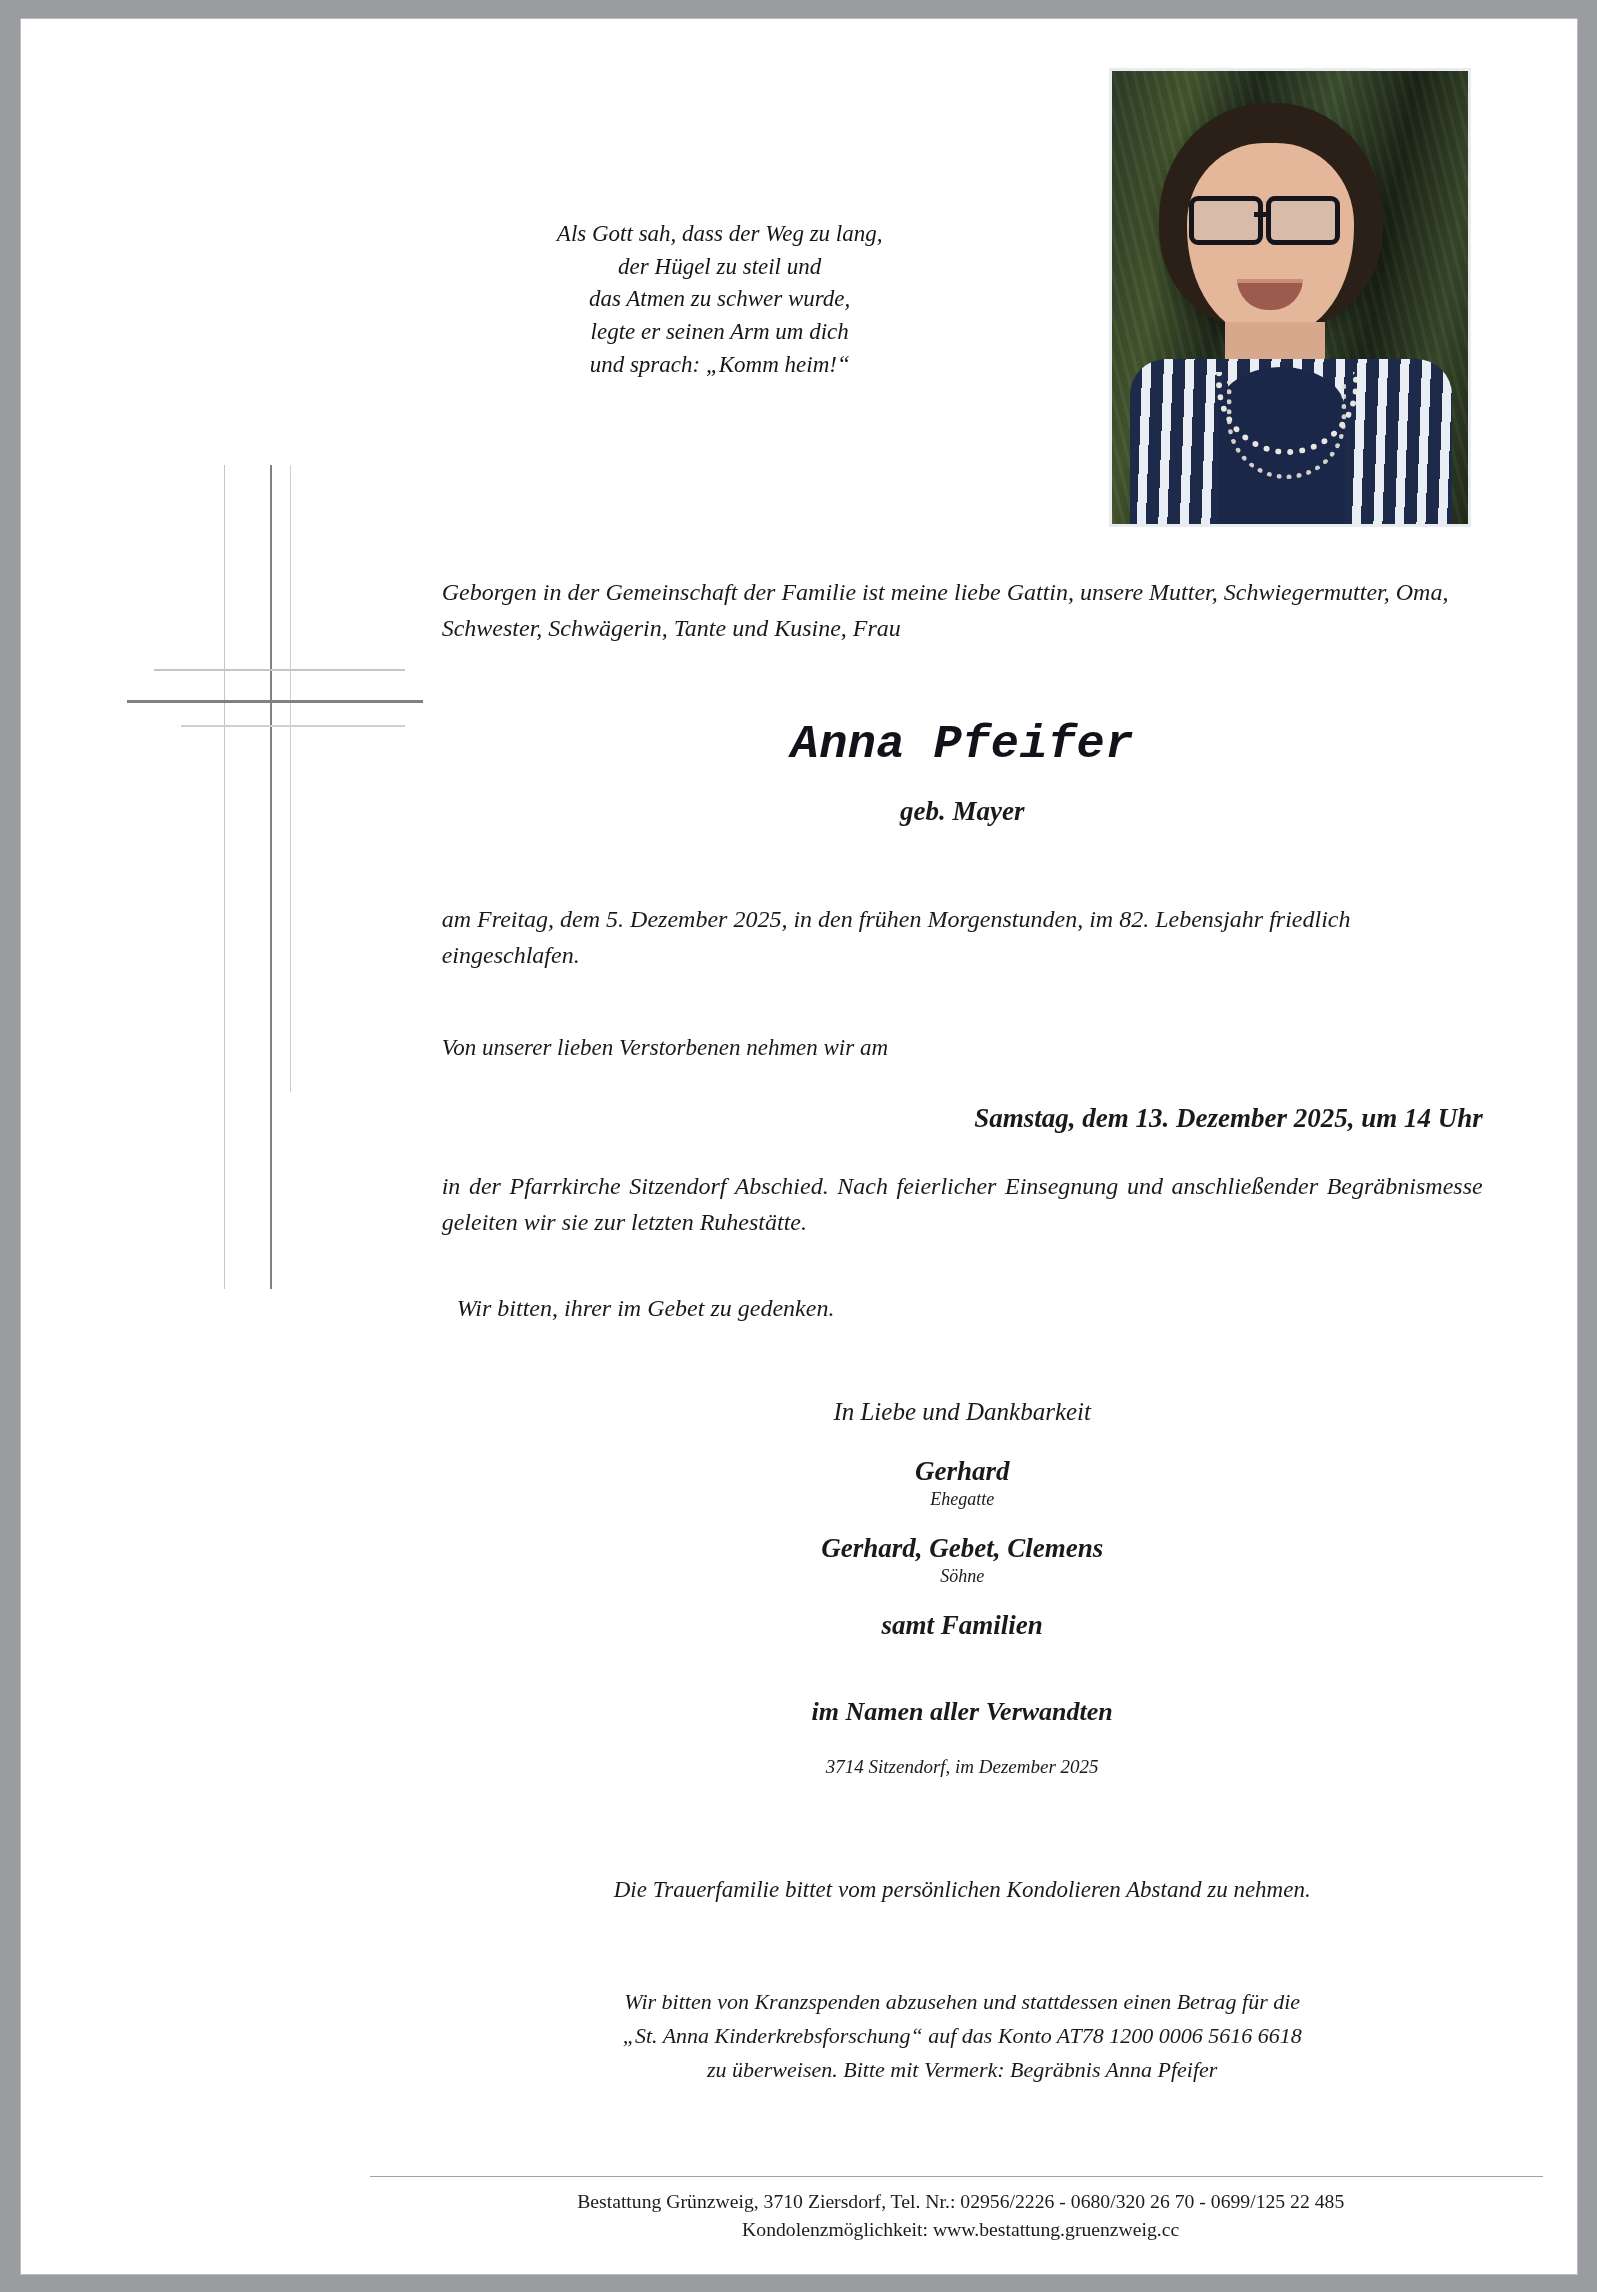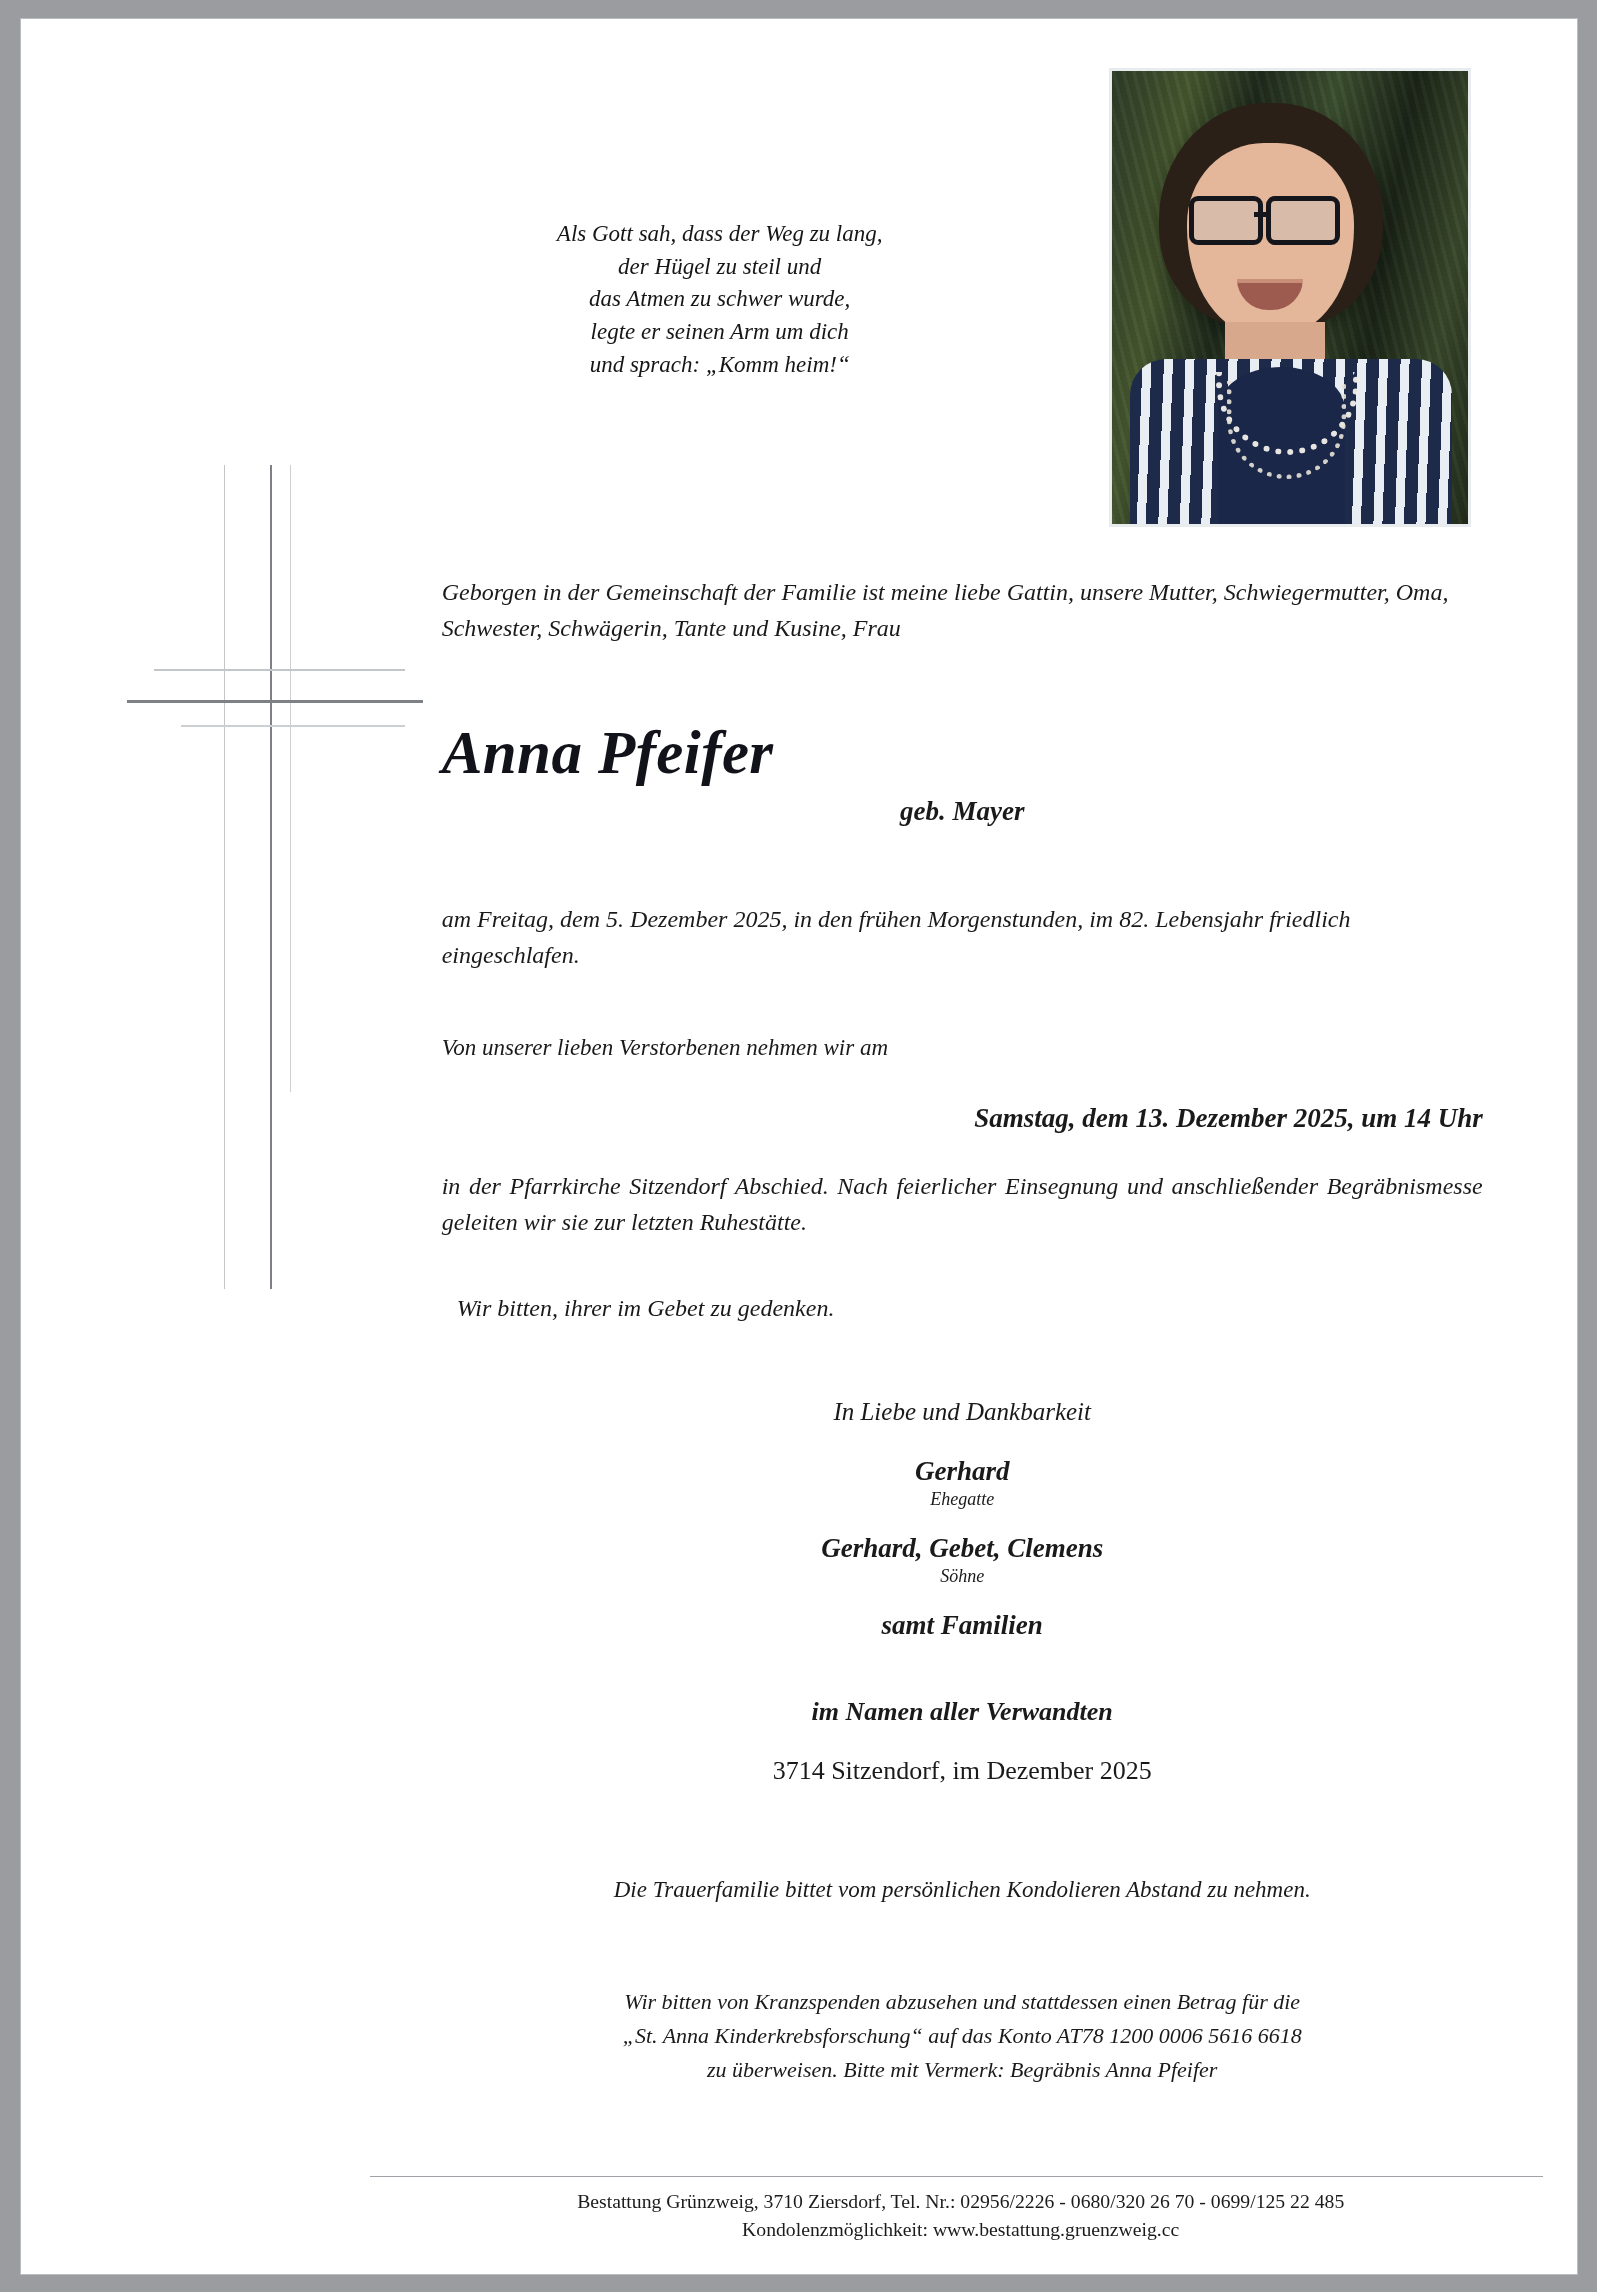--- a/index.html
+++ b/index.html
@@ -219,25 +219,27 @@
     font-size: 24px;
     line-height: 1.5;
     text-align: left;
   }
 
   .name {
     position: absolute;
     left: 421px;
     top: 699px;
     width: 1041px;
-    font-size: 61px;
+    text-align: center;
+    font-size: 47px;
     font-weight: bold;
     font-style: italic;
     letter-spacing: 0.4px;
     color: #12131a;
+    font-family: Liberation Mono, monospace;
   }
   .maiden {
     position: absolute;
     left: 421px;
     top: 777px;
     width: 1041px;
     text-align: center;
     font-size: 27px;
     font-weight: bold;
     font-style: italic;
@@ -327,21 +329,22 @@
     font-weight: bold;
     font-size: 26px;
   }
 
   .place-date {
     position: absolute;
     left: 421px;
     top: 1737px;
     width: 1041px;
     text-align: center;
-    font-size: 26px;
+    font-style: italic;
+    font-size: 19px;
   }
 
   .condolence-note {
     position: absolute;
     left: 421px;
     top: 1858px;
     width: 1041px;
     text-align: center;
     font-style: italic;
     font-size: 23px;

